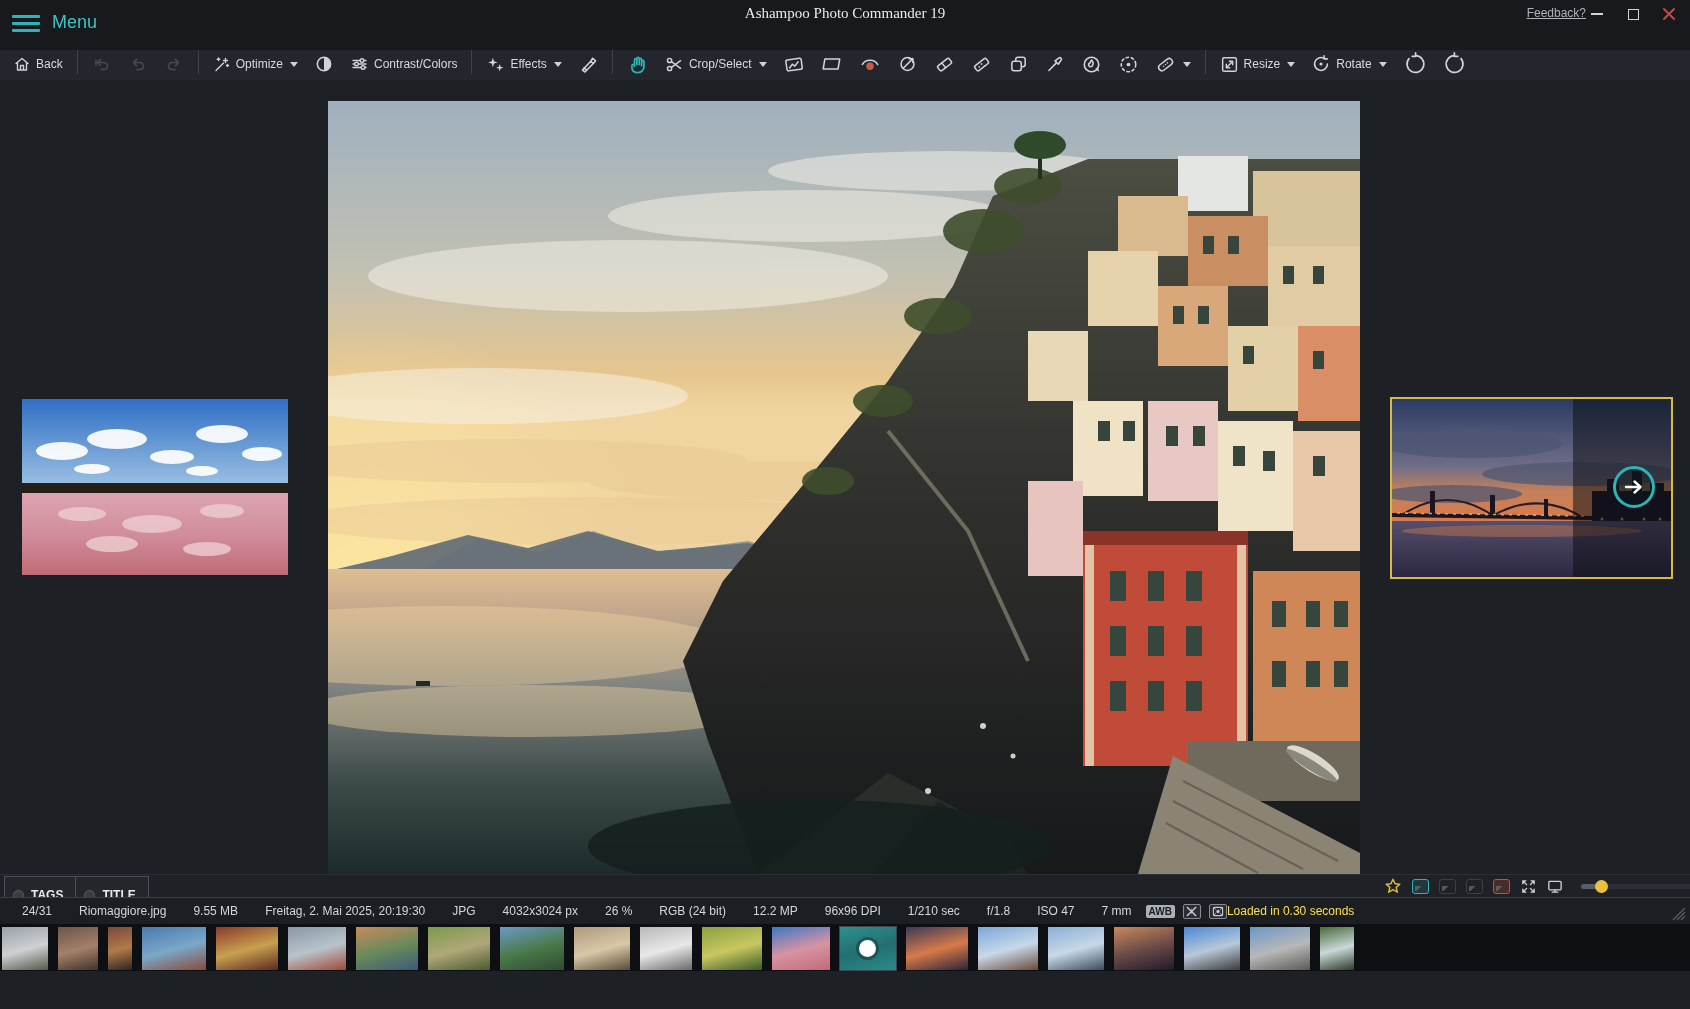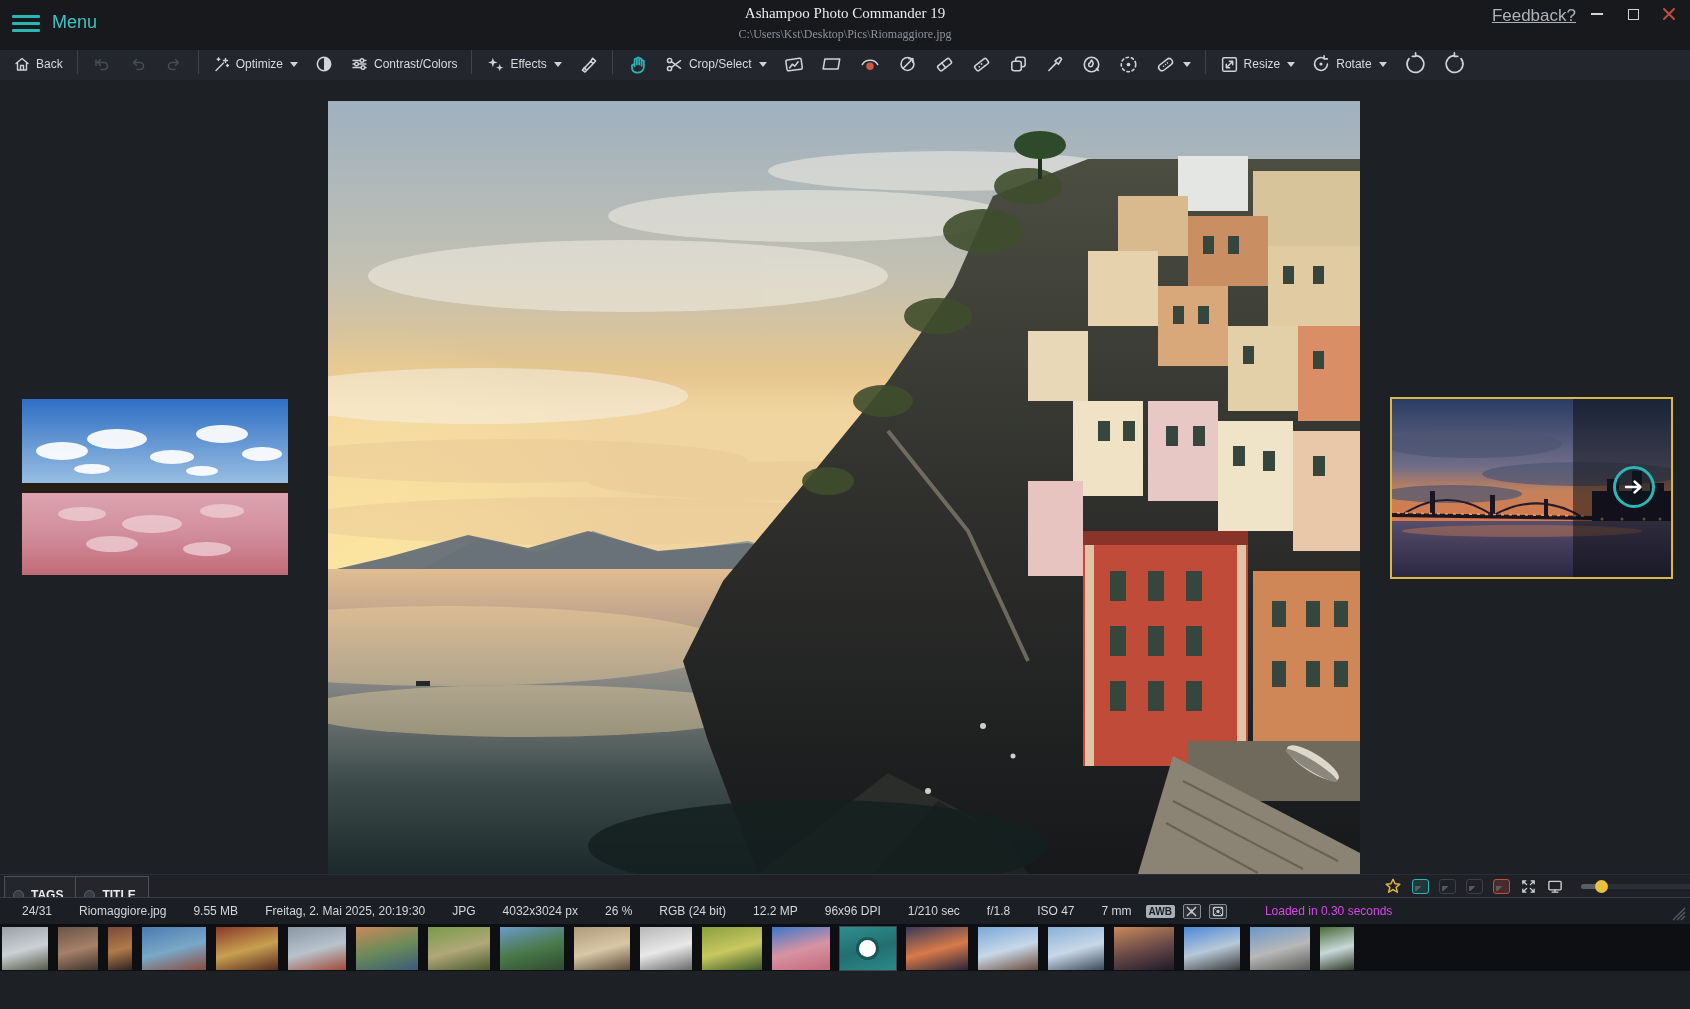--- a/index.html
+++ b/index.html
@@ -8,21 +8,21 @@
   .app { position:relative; width:1690px; height:1009px; background:#1d2025; overflow:hidden; }
 
   
   .titlebar { position:relative; height:50px; background:#17191d; }
   .hamburger { position:absolute; left:12px; top:15px; width:28px; height:20px; cursor:pointer; }
   .hamburger span { display:block; height:3px; margin-bottom:4px; background:#2cb5b5; border-radius:1px; }
   .menu-label { position:absolute; left:52px; top:12px; font-size:18px; color:#3fc2c2; }
   .title-center { position:absolute; left:0; right:0; top:5px; text-align:center;font-family:Liberation Serif, serif; }
   .win-title { font-size:15px; color:#e9ebee; }
   .win-path { font-size:12px; color:#8d939b; margin-top:5px; }
-  .feedback { position:absolute; right:114px; top:6px; font-size:17px; color:#aeb3ba; text-decoration:underline; cursor:pointer; }
+  .feedback { position:absolute; right:104px; top:6px; font-size:12px; color:#aeb3ba; text-decoration:underline; cursor:pointer; }
   .winbtns { position:absolute; right:8px; top:3px; display:flex; gap:10px; }
   .winbtn { width:26px; height:22px; display:flex; align-items:center; justify-content:center; cursor:pointer; }
   .glyph-min { width:12px; height:2px; background:#d0d3d8; }
   .glyph-max { width:11px; height:11px; border:1.5px solid #d0d3d8; }
 
   
   .tabbar { height:38px; background:#17191d; display:flex; align-items:stretch; padding-left:6px; }
   .tab { display:flex; align-items:center; padding:0 15px; font-size:15px; color:#e4e6e8; cursor:pointer; }
   .tab.active { background:#202227; color:#e8a33c; }
 
@@ -62,21 +62,21 @@
   .slider { position:relative; width:130px; height:5px; background:#2b2e34; border-radius:3px; margin-left:8px; cursor:pointer; }
   .slider .fill { position:absolute; left:0; top:0; height:5px; width:22px; background:#585c64; border-radius:3px; }
   .slider .knob { position:absolute; left:14px; top:-4px; width:13px; height:13px; border-radius:50%; background:#e8c23e; }
 
   
   .statusbar { position:relative; height:27px; background:#1b1e23; border-top:1px solid #3a3e46; display:flex; align-items:center; font-size:12px; color:#d4d7da; padding-left:22px; }
   .status-items { display:flex; gap:27px; align-items:center; }
   .badges { display:flex; gap:8px; align-items:center; margin-left:14px; }
   .awb { background:#aab0b8; color:#1b1e23; font-weight:bold; font-size:10px; padding:1px 3px; border-radius:2px; }
   .minibadge { width:18px; height:15px; border:1px solid #878c94; border-radius:2px; display:flex; align-items:center; justify-content:center; background:#2a2d33; }
-  .loaded { margin-left:38px; color:#d946ef; }
+  .loaded { color:#fde047; }
   .grip { position:absolute; right:4px; bottom:3px; width:14px; height:14px; }
 
   
   .filmstrip { height:47px; background:#0d0f12; display:flex; align-items:flex-start; gap:10px; padding:3px 0 0 2px; overflow:hidden; }
   .thumb { height:43px; flex:none; cursor:pointer; position:relative; }
   .thumb.selected { outline:1px solid #3d4750; }
   .eye { position:absolute; left:50%; top:50%; width:17px; height:17px; margin:-9px 0 0 -9px; border-radius:50%; background:#fdfdfd; box-shadow:0 0 0 3px rgba(16,60,62,0.55); }
 </style>
 </head>
 <body>
@@ -85,21 +85,20 @@
 
   <div class="titlebar">
     <div class="hamburger">
         <span></span>
         <span></span>
         <span></span>
       </div>
     <div class="menu-label">Menu</div>
     <div class="title-center">
       <div class="win-title">Ashampoo Photo Commander 19</div>
-      <div class="win-path">C:\Users\Kst\Desktop\Pics\Riomaggiore.jpg</div>
     </div>
     <div class="feedback">Feedback?</div>
     <div class="winbtns">
       <div class="winbtn">
           <div class="glyph-min"></div>
         </div>
       <div class="winbtn">
           <div class="glyph-max"></div>
         </div>
       <div class="winbtn">

